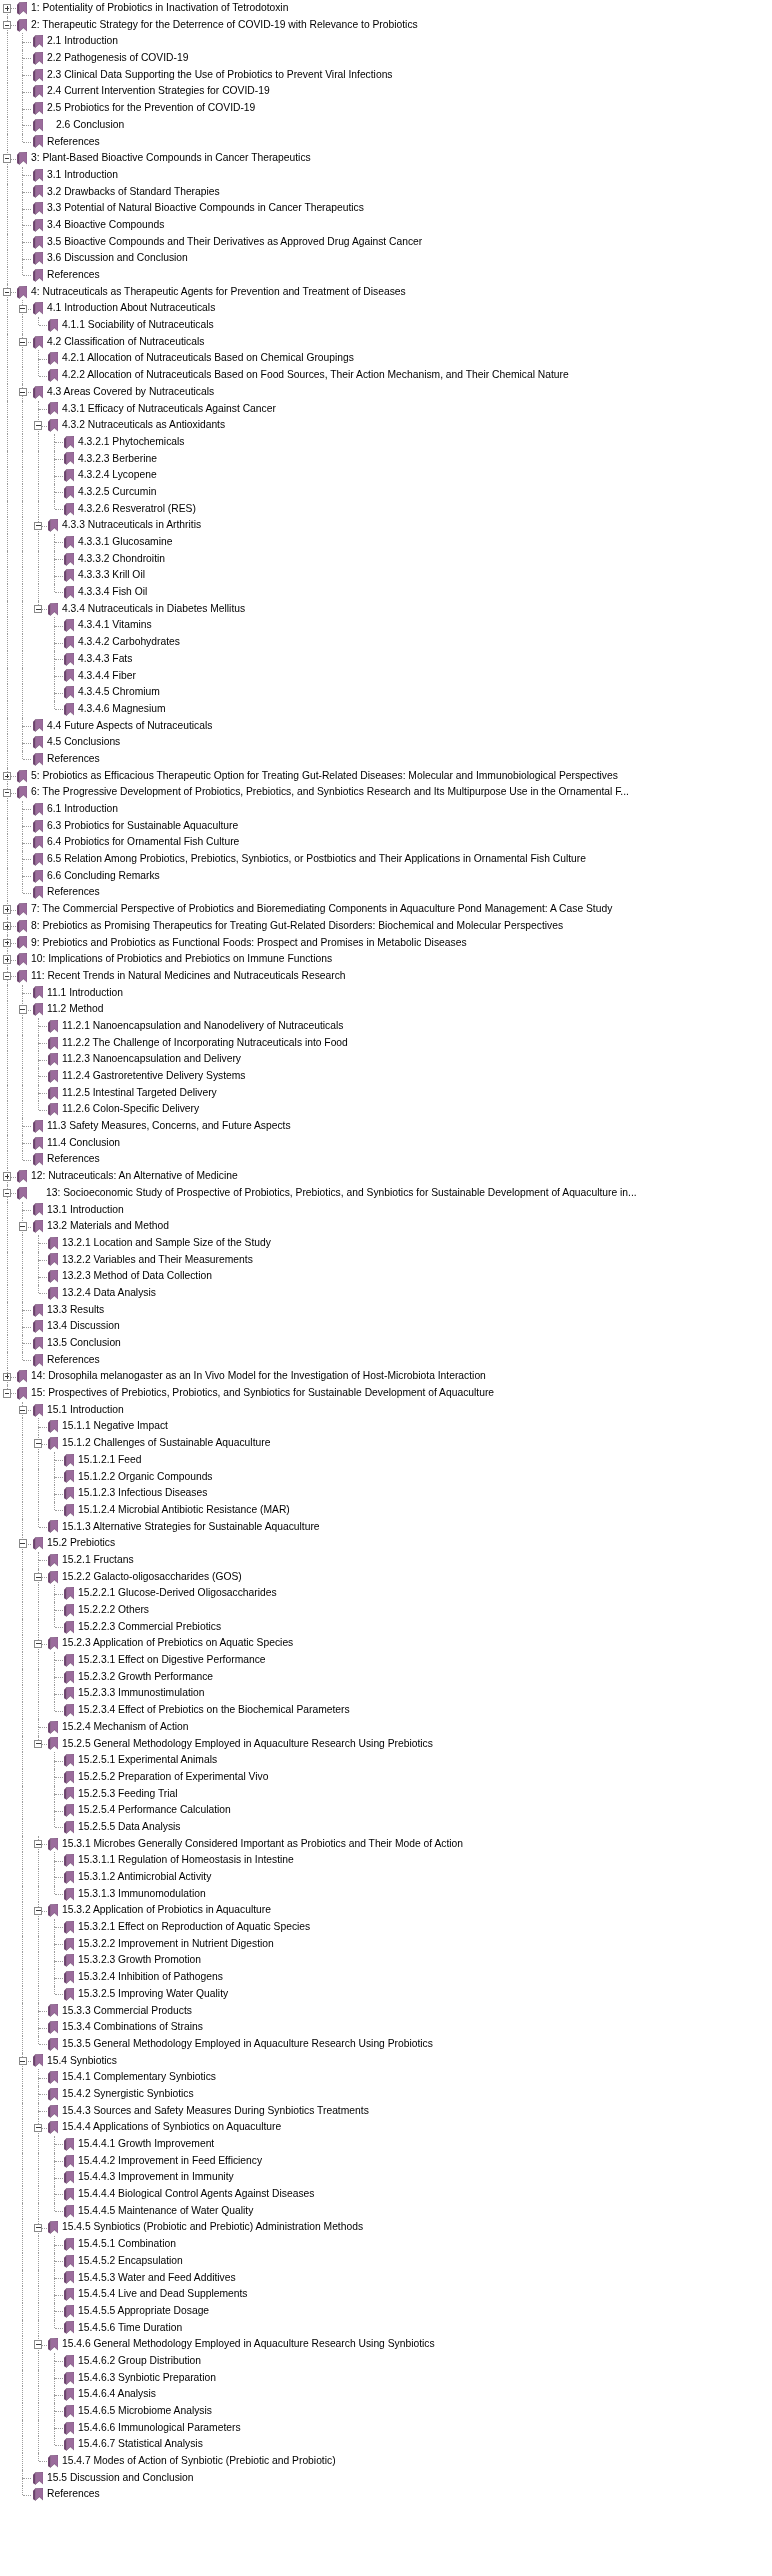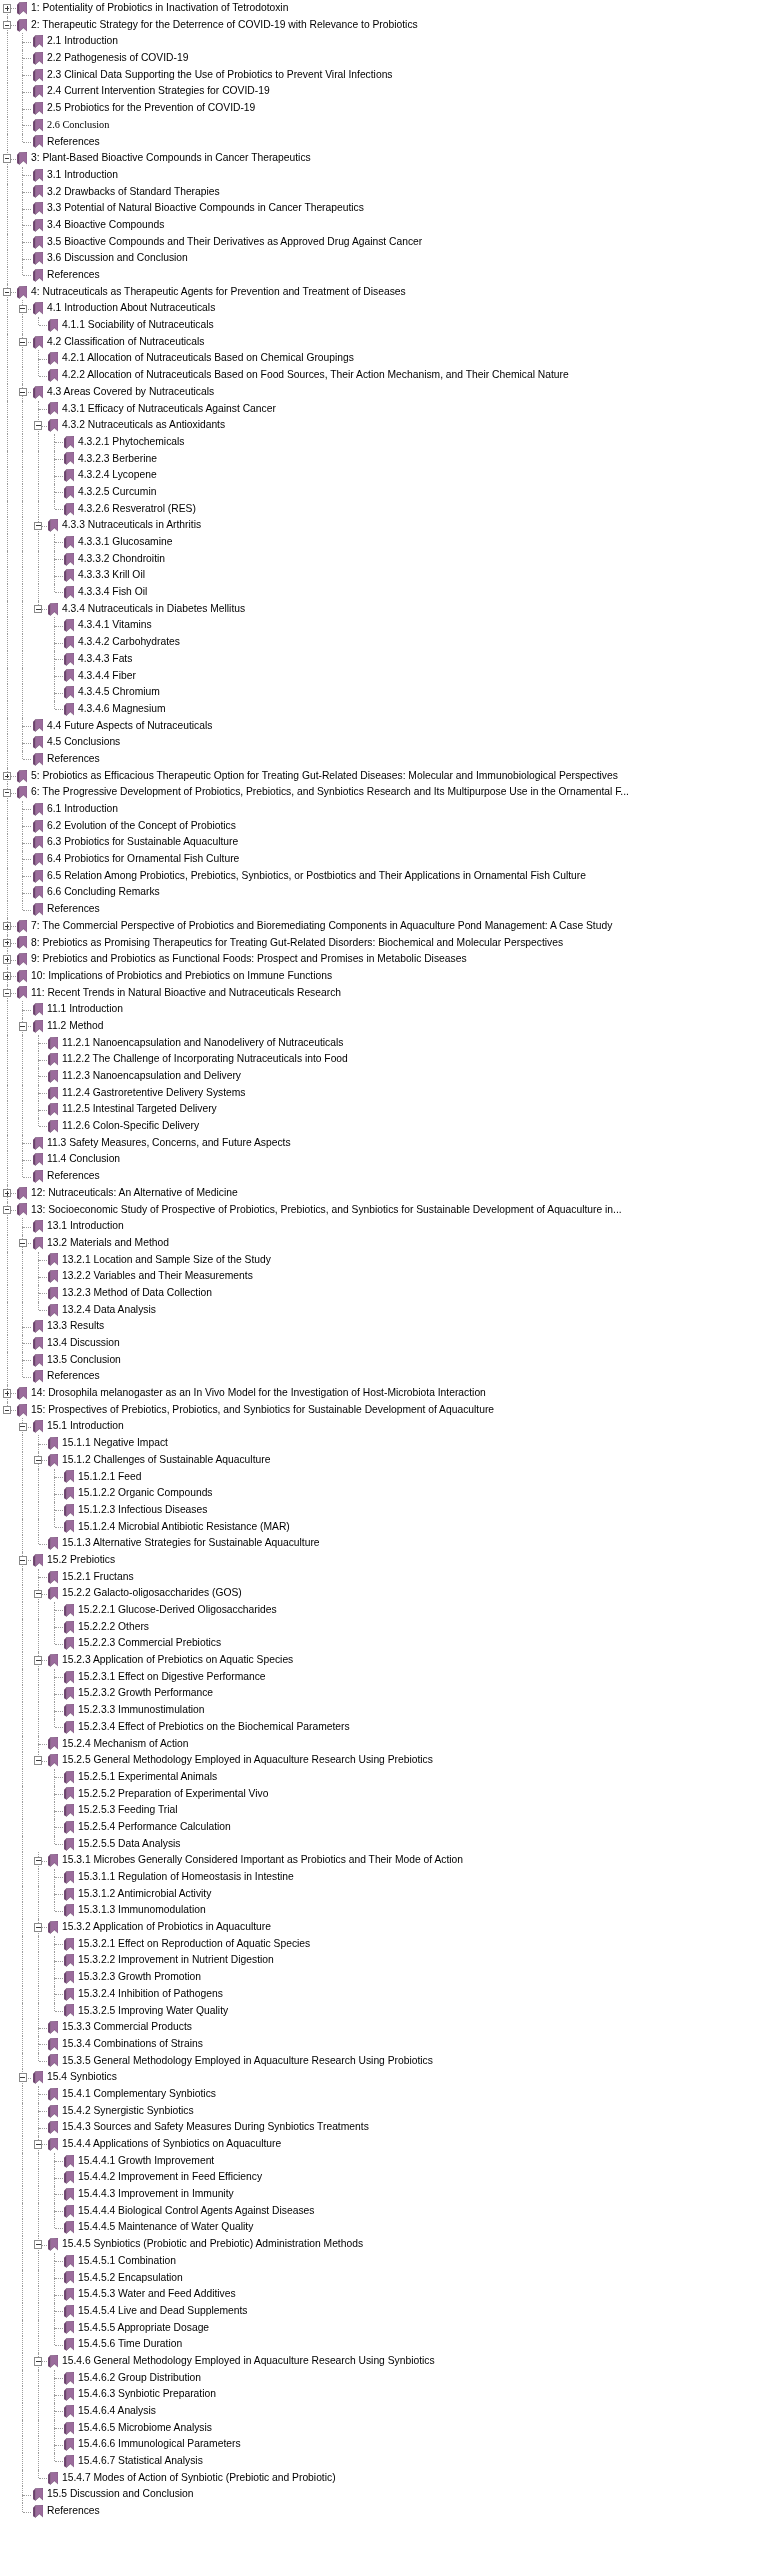--- a/index.html
+++ b/index.html
@@ -121,21 +121,21 @@
       <i class="vg" style="left: 6.5px;"></i>
       <i class="vt" style="left: 22.4px;"></i>
       <i class="vb" style="left: 22.4px;"></i>
       <i class="hs" style="left: 23px; width: 8.4px;"></i>
       <span class="bm" style="left: 33px;">
         <svg width="10.3" height="13" viewBox="0 0 11 14" xmlns="http://www.w3.org/2000/svg">
   <polygon points="0,3 2.5,0.5 2.5,13.5 0,12" fill="#6d446e"></polygon>
   <polygon points="2.5,0.5 11,0 11,13.2 6.8,9.6 2.5,13.5" fill="#9b6c9c" stroke="#5e3c60" stroke-width="0.5"></polygon>
 </svg>
       </span>
-      <span class="lbl" style="left: 47px; color: rgb(0, 0, 0); font-family: Liberation Serif, serif;">2.6 Conclusion</span>
+      <span class="lbl" style="left: 56px; color: rgb(0, 0, 0);">2.6 Conclusion</span>
     </div>
     <div class="row">
       <i class="vg" style="left: 6.5px;"></i>
       <i class="vt" style="left: 22.4px;"></i>
       <i class="hs" style="left: 23px; width: 8.4px;"></i>
       <span class="bm" style="left: 33px;">
         <svg width="10.3" height="13" viewBox="0 0 11 14" xmlns="http://www.w3.org/2000/svg">
   <polygon points="0,3 2.5,0.5 2.5,13.5 0,12" fill="#6d446e"></polygon>
   <polygon points="2.5,0.5 11,0 11,13.2 6.8,9.6 2.5,13.5" fill="#9b6c9c" stroke="#5e3c60" stroke-width="0.5"></polygon>
 </svg>
@@ -695,33 +695,20 @@
       <i class="vg" style="left: 6.5px;"></i>
       <i class="vt" style="left: 22.4px;"></i>
       <i class="vb" style="left: 22.4px;"></i>
       <i class="hs" style="left: 23px; width: 8.4px;"></i>
       <span class="bm" style="left: 33px;">
         <svg width="10.3" height="13" viewBox="0 0 11 14" xmlns="http://www.w3.org/2000/svg">
   <polygon points="0,3 2.5,0.5 2.5,13.5 0,12" fill="#6d446e"></polygon>
   <polygon points="2.5,0.5 11,0 11,13.2 6.8,9.6 2.5,13.5" fill="#9b6c9c" stroke="#5e3c60" stroke-width="0.5"></polygon>
 </svg>
       </span>
-      <span class="lbl" style="left: 47px; color: rgb(0, 0, 0);">6.2 Evolution of the Concept of Probiotics</span>
-    </div>
-    <div class="row">
-      <i class="vg" style="left: 6.5px;"></i>
-      <i class="vt" style="left: 22.4px;"></i>
-      <i class="vb" style="left: 22.4px;"></i>
-      <i class="hs" style="left: 23px; width: 8.4px;"></i>
-      <span class="bm" style="left: 33px;">
-        <svg width="10.3" height="13" viewBox="0 0 11 14" xmlns="http://www.w3.org/2000/svg">
-  <polygon points="0,3 2.5,0.5 2.5,13.5 0,12" fill="#6d446e"></polygon>
-  <polygon points="2.5,0.5 11,0 11,13.2 6.8,9.6 2.5,13.5" fill="#9b6c9c" stroke="#5e3c60" stroke-width="0.5"></polygon>
-</svg>
-      </span>
       <span class="lbl" style="left: 47px; color: rgb(0, 0, 0);">6.3 Probiotics for Sustainable Aquaculture</span>
     </div>
     <div class="row">
       <i class="vg" style="left: 6.5px;"></i>
       <i class="vt" style="left: 22.4px;"></i>
       <i class="vb" style="left: 22.4px;"></i>
       <i class="hs" style="left: 23px; width: 8.4px;"></i>
       <span class="bm" style="left: 33px;">
         <svg width="10.3" height="13" viewBox="0 0 11 14" xmlns="http://www.w3.org/2000/svg">
   <polygon points="0,3 2.5,0.5 2.5,13.5 0,12" fill="#6d446e"></polygon>
@@ -824,21 +811,21 @@
       <i class="vt" style="left: 6.5px;"></i>
       <i class="vb" style="left: 6.5px;"></i>
       <i class="hs" style="left: 7.5px; width: 8.4px;"></i>
       <span class="ebox minus" style="left: 2.8px;"></span>
       <span class="bm" style="left: 17px;">
         <svg width="10.3" height="13" viewBox="0 0 11 14" xmlns="http://www.w3.org/2000/svg">
   <polygon points="0,3 2.5,0.5 2.5,13.5 0,12" fill="#6d446e"></polygon>
   <polygon points="2.5,0.5 11,0 11,13.2 6.8,9.6 2.5,13.5" fill="#9b6c9c" stroke="#5e3c60" stroke-width="0.5"></polygon>
 </svg>
       </span>
-      <span class="lbl" style="left: 31px; color: rgb(0, 0, 0);">11: Recent Trends in Natural Bioactive and Nutraceuticals Research</span>
+      <span class="lbl" style="left: 31px; color: rgb(0, 0, 0);">11: Recent Trends in Natural Medicines and Nutraceuticals Research</span>
     </div>
     <div class="row">
       <i class="vg" style="left: 6.5px;"></i>
       <i class="vt" style="left: 22.4px;"></i>
       <i class="vb" style="left: 22.4px;"></i>
       <i class="hs" style="left: 23px; width: 8.4px;"></i>
       <span class="bm" style="left: 33px;">
         <svg width="10.3" height="13" viewBox="0 0 11 14" xmlns="http://www.w3.org/2000/svg">
   <polygon points="0,3 2.5,0.5 2.5,13.5 0,12" fill="#6d446e"></polygon>
   <polygon points="2.5,0.5 11,0 11,13.2 6.8,9.6 2.5,13.5" fill="#9b6c9c" stroke="#5e3c60" stroke-width="0.5"></polygon>
@@ -998,21 +985,21 @@
       <i class="vt" style="left: 6.5px;"></i>
       <i class="vb" style="left: 6.5px;"></i>
       <i class="hs" style="left: 7.5px; width: 8.4px;"></i>
       <span class="ebox minus" style="left: 2.8px;"></span>
       <span class="bm" style="left: 17px;">
         <svg width="10.3" height="13" viewBox="0 0 11 14" xmlns="http://www.w3.org/2000/svg">
   <polygon points="0,3 2.5,0.5 2.5,13.5 0,12" fill="#6d446e"></polygon>
   <polygon points="2.5,0.5 11,0 11,13.2 6.8,9.6 2.5,13.5" fill="#9b6c9c" stroke="#5e3c60" stroke-width="0.5"></polygon>
 </svg>
       </span>
-      <span class="lbl" style="left: 31px; color: rgb(0, 0, 0);">13: Socioeconomic Study of Prospective of Probiotics, Prebiotics, and Synbiotics for Sustainable Development of Aquaculture in...</span>
+      <span class="lbl" style="left: 46px; color: rgb(0, 0, 0);">13: Socioeconomic Study of Prospective of Probiotics, Prebiotics, and Synbiotics for Sustainable Development of Aquaculture in...</span>
     </div>
     <div class="row">
       <i class="vg" style="left: 6.5px;"></i>
       <i class="vt" style="left: 22.4px;"></i>
       <i class="vb" style="left: 22.4px;"></i>
       <i class="hs" style="left: 23px; width: 8.4px;"></i>
       <span class="bm" style="left: 33px;">
         <svg width="10.3" height="13" viewBox="0 0 11 14" xmlns="http://www.w3.org/2000/svg">
   <polygon points="0,3 2.5,0.5 2.5,13.5 0,12" fill="#6d446e"></polygon>
   <polygon points="2.5,0.5 11,0 11,13.2 6.8,9.6 2.5,13.5" fill="#9b6c9c" stroke="#5e3c60" stroke-width="0.5"></polygon>

